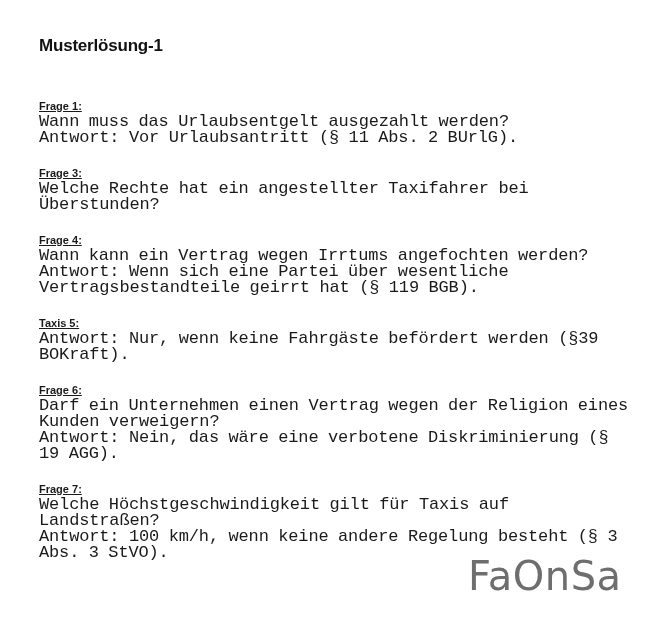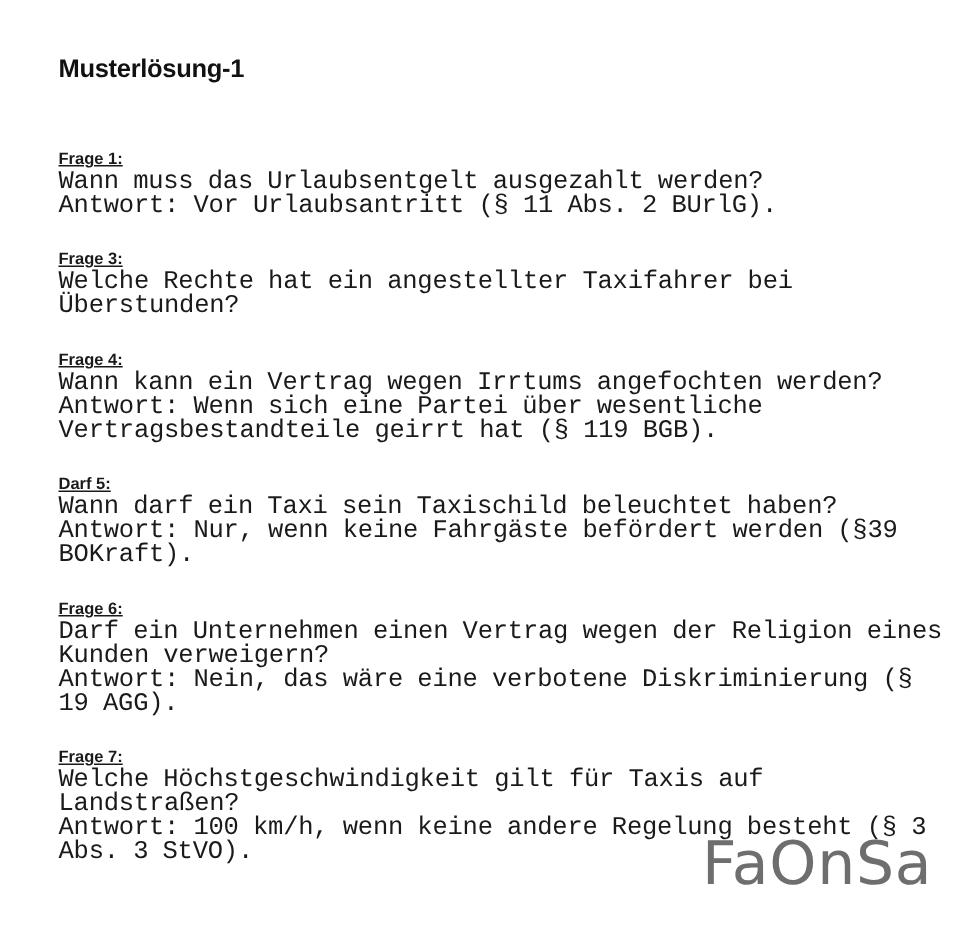--- a/index.html
+++ b/index.html
@@ -82,22 +82,21 @@
       <div class="line">Welche Rechte hat ein angestellter Taxifahrer bei Überstunden?</div>
     </div>
 
     <div class="qa-block">
       <div class="label">Frage 4:</div>
       <div class="line">Wann kann ein Vertrag wegen Irrtums angefochten werden?</div>
       <div class="line">Antwort: Wenn sich eine Partei über wesentliche Vertragsbestandteile geirrt hat (§ 119 BGB).</div>
     </div>
 
     <div class="qa-block">
-      <div class="label">Darf 5:</div>
-      <div class="line">Wann darf ein Taxi sein Taxischild beleuchtet haben?</div>
+      <div class="label">Taxis 5:</div>
       <div class="line">Antwort: Nur, wenn keine Fahrgäste befördert werden (§39 BOKraft).</div>
     </div>
 
     <div class="qa-block">
       <div class="label">Frage 6:</div>
       <div class="line">Darf ein Unternehmen einen Vertrag wegen der Religion eines Kunden verweigern?</div>
       <div class="line">Antwort: Nein, das wäre eine verbotene Diskriminierung (§ 19 AGG).</div>
     </div>
 
     <div class="qa-block">

